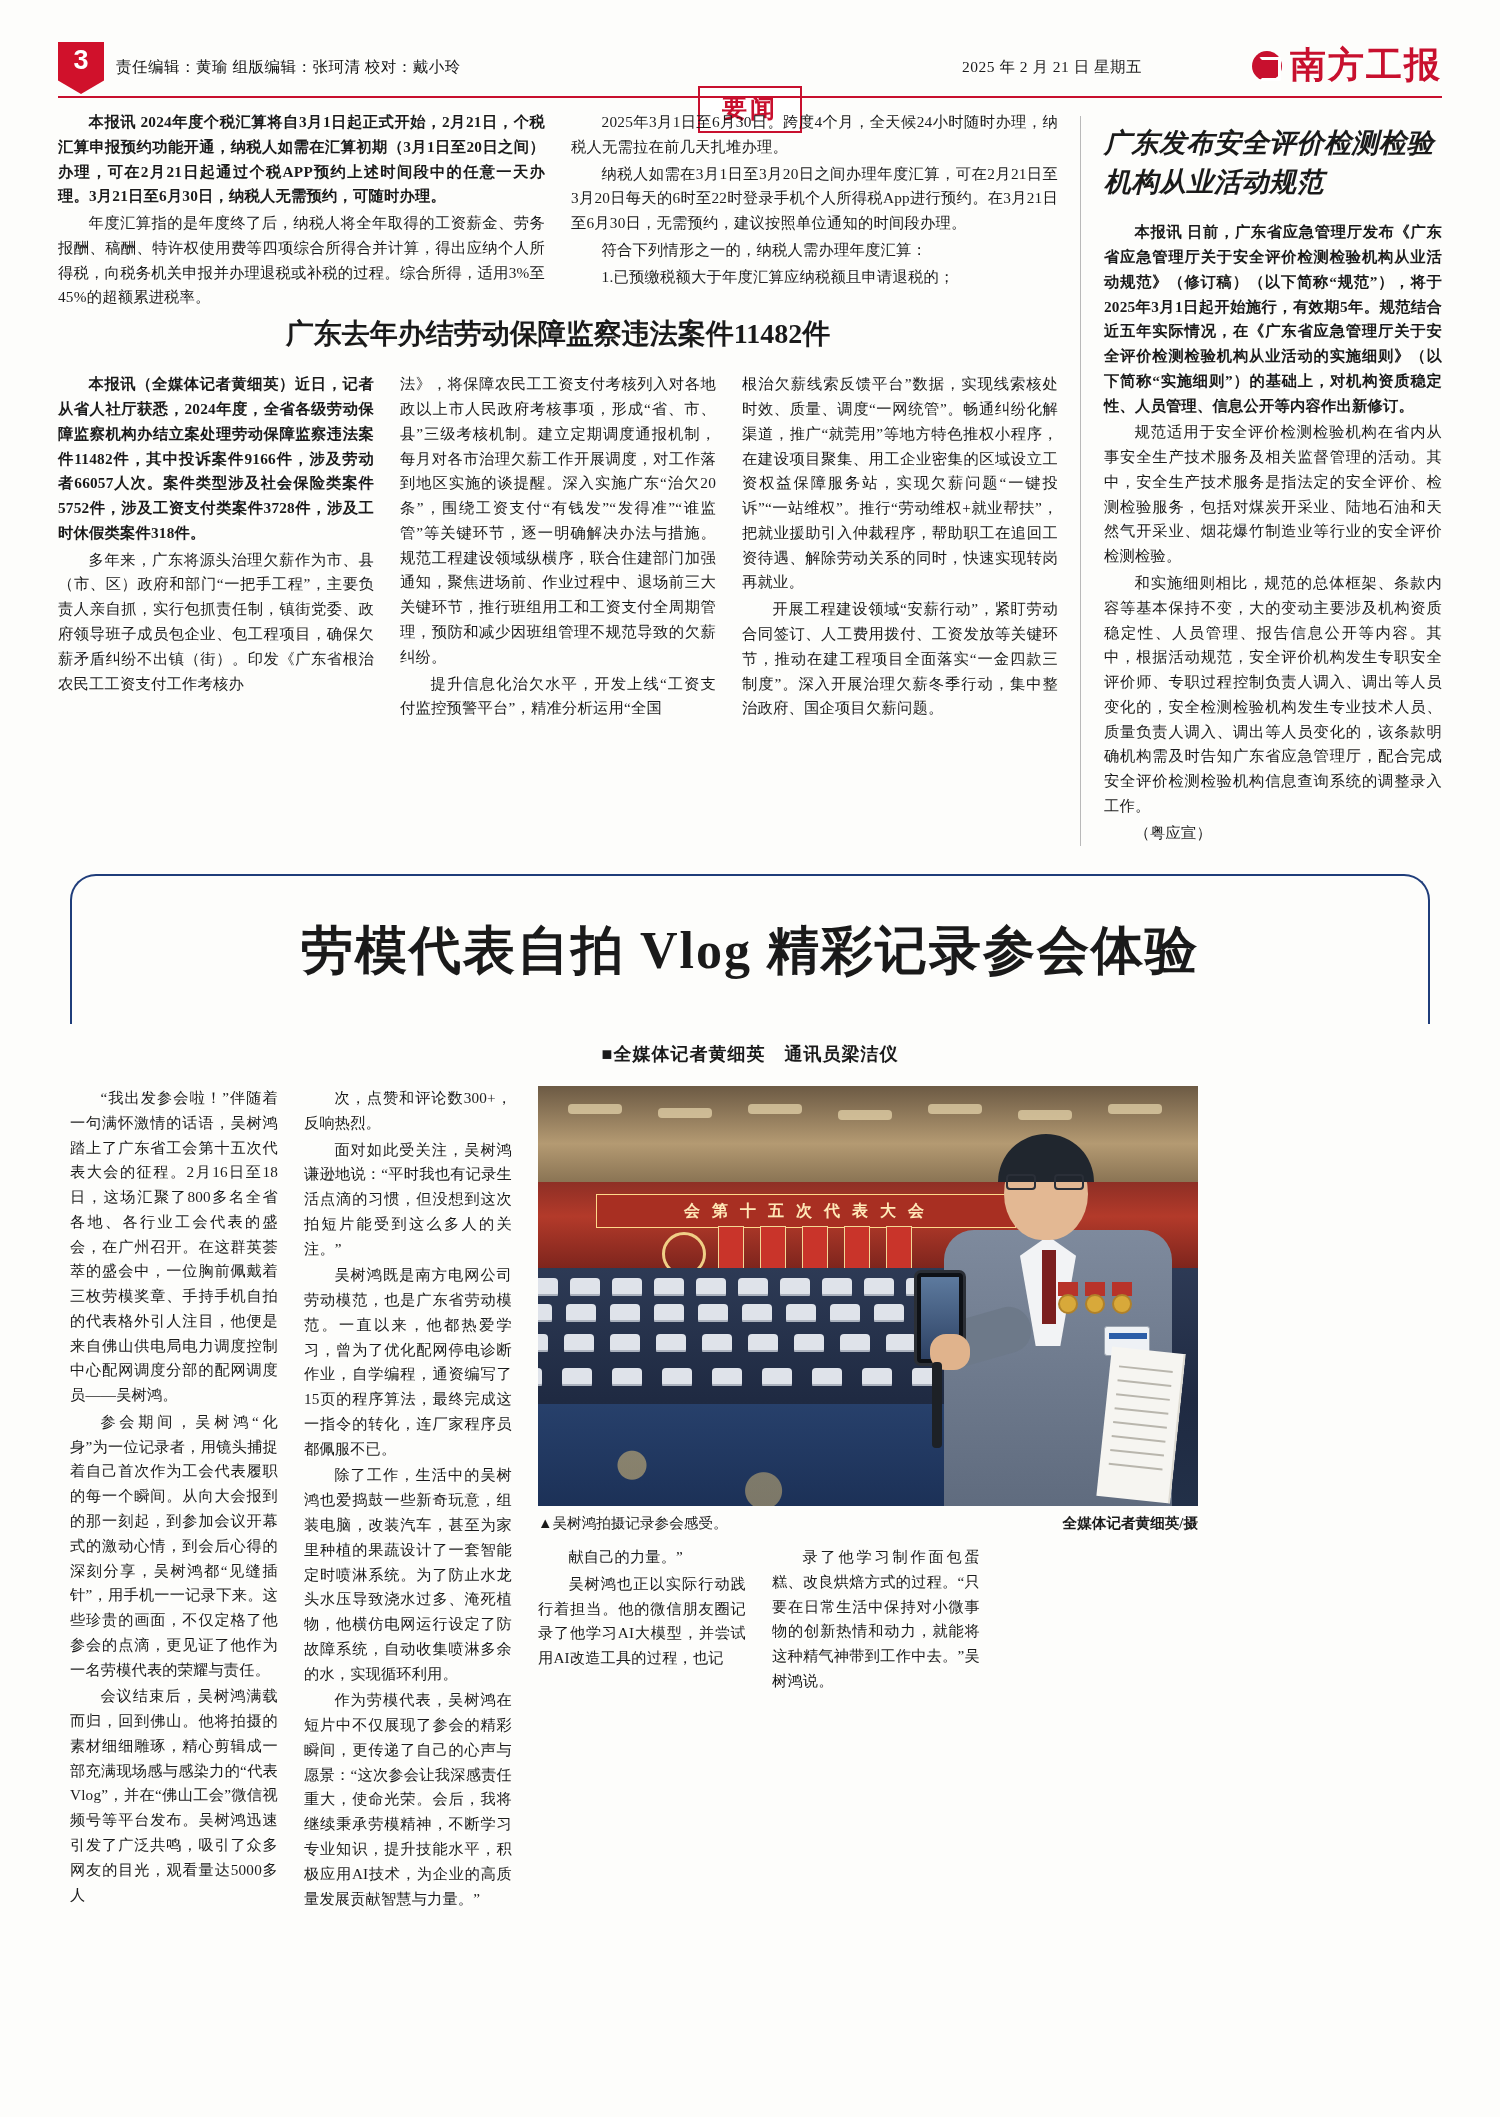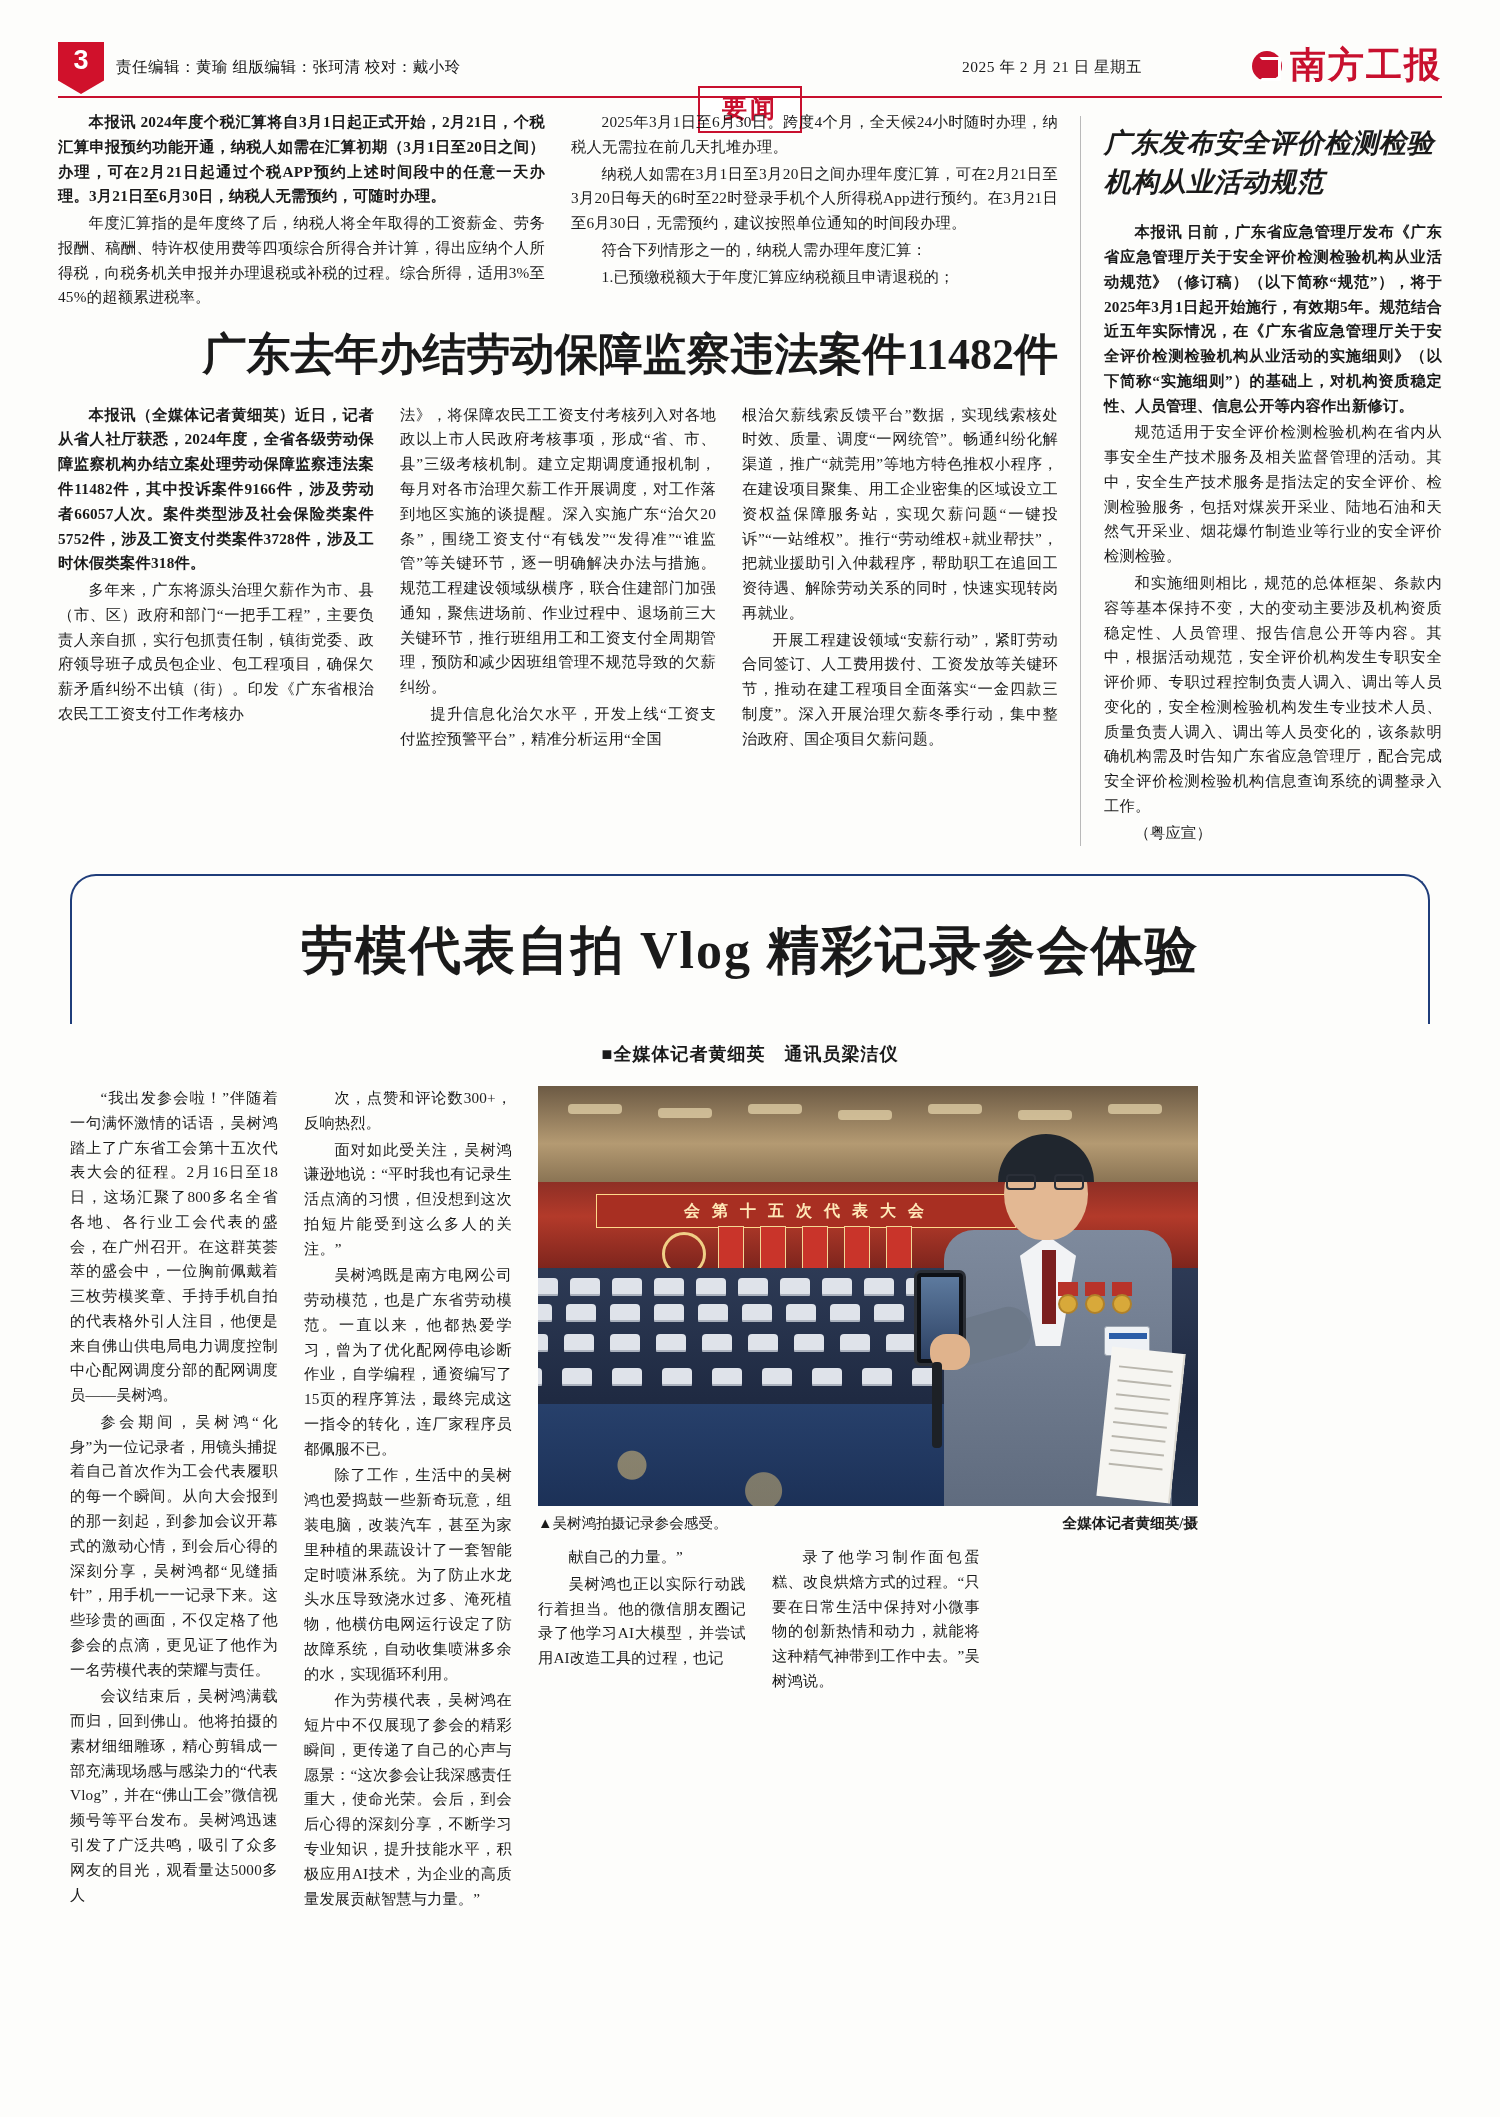--- a/index.html
+++ b/index.html
@@ -88,22 +88,22 @@
     position: absolute; left: 1022px; top: 6px; width: 0; height: 730px;
     border-left: 1px solid #b9b9b9;
   }
 
   h1.headline {
     font-size: 47px; font-weight: bold; text-align: center;
     letter-spacing: 1px; margin: 18px 0 30px; line-height: 1.1;
     font-family: "Liberation Serif", serif;
   }
   h2.headline2 {
-    font-size: 44px; font-weight: bold; text-align: right;
-    letter-spacing: 0px; margin: 18px 0 22px; line-height: 1.15;
+    font-size: 28px; font-weight: bold; text-align: center;
+    letter-spacing: 0px; margin: 6px 0 22px; line-height: 1.15;
   }
   h3.side-headline {
     font-size: 27px; font-weight: bold; line-height: 1.45;
     margin: 14px 0 18px; letter-spacing: .5px; font-style: italic;
   }
 
   .cols3 { display: flex; gap: 26px; }
   .cols3 > .col { flex: 1 1 0; }
   .col p, .side p {
     font-size: 15.3px;
@@ -295,21 +295,21 @@
     <div class="col">
       <p>“我出发参会啦！”伴随着一句满怀激情的话语，吴树鸿踏上了广东省工会第十五次代表大会的征程。2月16日至18日，这场汇聚了800多名全省各地、各行业工会代表的盛会，在广州召开。在这群英荟萃的盛会中，一位胸前佩戴着三枚劳模奖章、手持手机自拍的代表格外引人注目，他便是来自佛山供电局电力调度控制中心配网调度分部的配网调度员——吴树鸿。</p>
       <p>参会期间，吴树鸿“化身”为一位记录者，用镜头捕捉着自己首次作为工会代表履职的每一个瞬间。从向大会报到的那一刻起，到参加会议开幕式的激动心情，到会后心得的深刻分享，吴树鸿都“见缝插针”，用手机一一记录下来。这些珍贵的画面，不仅定格了他参会的点滴，更见证了他作为一名劳模代表的荣耀与责任。</p>
       <p>会议结束后，吴树鸿满载而归，回到佛山。他将拍摄的素材细细雕琢，精心剪辑成一部充满现场感与感染力的“代表Vlog”，并在“佛山工会”微信视频号等平台发布。吴树鸿迅速引发了广泛共鸣，吸引了众多网友的目光，观看量达5000多人</p>
     </div>
     <div class="col">
       <p class="no-indent">次，点赞和评论数300+，反响热烈。</p>
       <p>面对如此受关注，吴树鸿谦逊地说：“平时我也有记录生活点滴的习惯，但没想到这次拍短片能受到这么多人的关注。”</p>
       <p>吴树鸿既是南方电网公司劳动模范，也是广东省劳动模范。一直以来，他都热爱学习，曾为了优化配网停电诊断作业，自学编程，通资编写了15页的程序算法，最终完成这一指令的转化，连厂家程序员都佩服不已。</p>
       <p>除了工作，生活中的吴树鸿也爱捣鼓一些新奇玩意，组装电脑，改装汽车，甚至为家里种植的果蔬设计了一套智能定时喷淋系统。为了防止水龙头水压导致浇水过多、淹死植物，他横仿电网运行设定了防故障系统，自动收集喷淋多余的水，实现循环利用。</p>
-      <p>作为劳模代表，吴树鸿在短片中不仅展现了参会的精彩瞬间，更传递了自己的心声与愿景：“这次参会让我深感责任重大，使命光荣。会后，到会后心得的深刻分享，不断学习专业知识，提升技能水平，积极应用AI技术，为企业的高质量发展贡献智慧与力量。”</p>
+      <p>作为劳模代表，吴树鸿在短片中不仅展现了参会的精彩瞬间，更传递了自己的心声与愿景：“这次参会让我深感责任重大，使命光荣。会后，我将继续秉承劳模精神，不断学习专业知识，提升技能水平，积极应用AI技术，为企业的高质量发展贡献智慧与力量。”</p>
     </div>
 
     <div class="photo-col">
       <div class="photo">
         <div class="ph-hall"></div>
         <div class="ph-ceiling"></div>
         <div class="ph-ceil-lights">
           <i style="left:30px;top:10px"></i>
             <i style="left:120px;top:14px"></i>
           <i style="left:210px;top:10px"></i>

